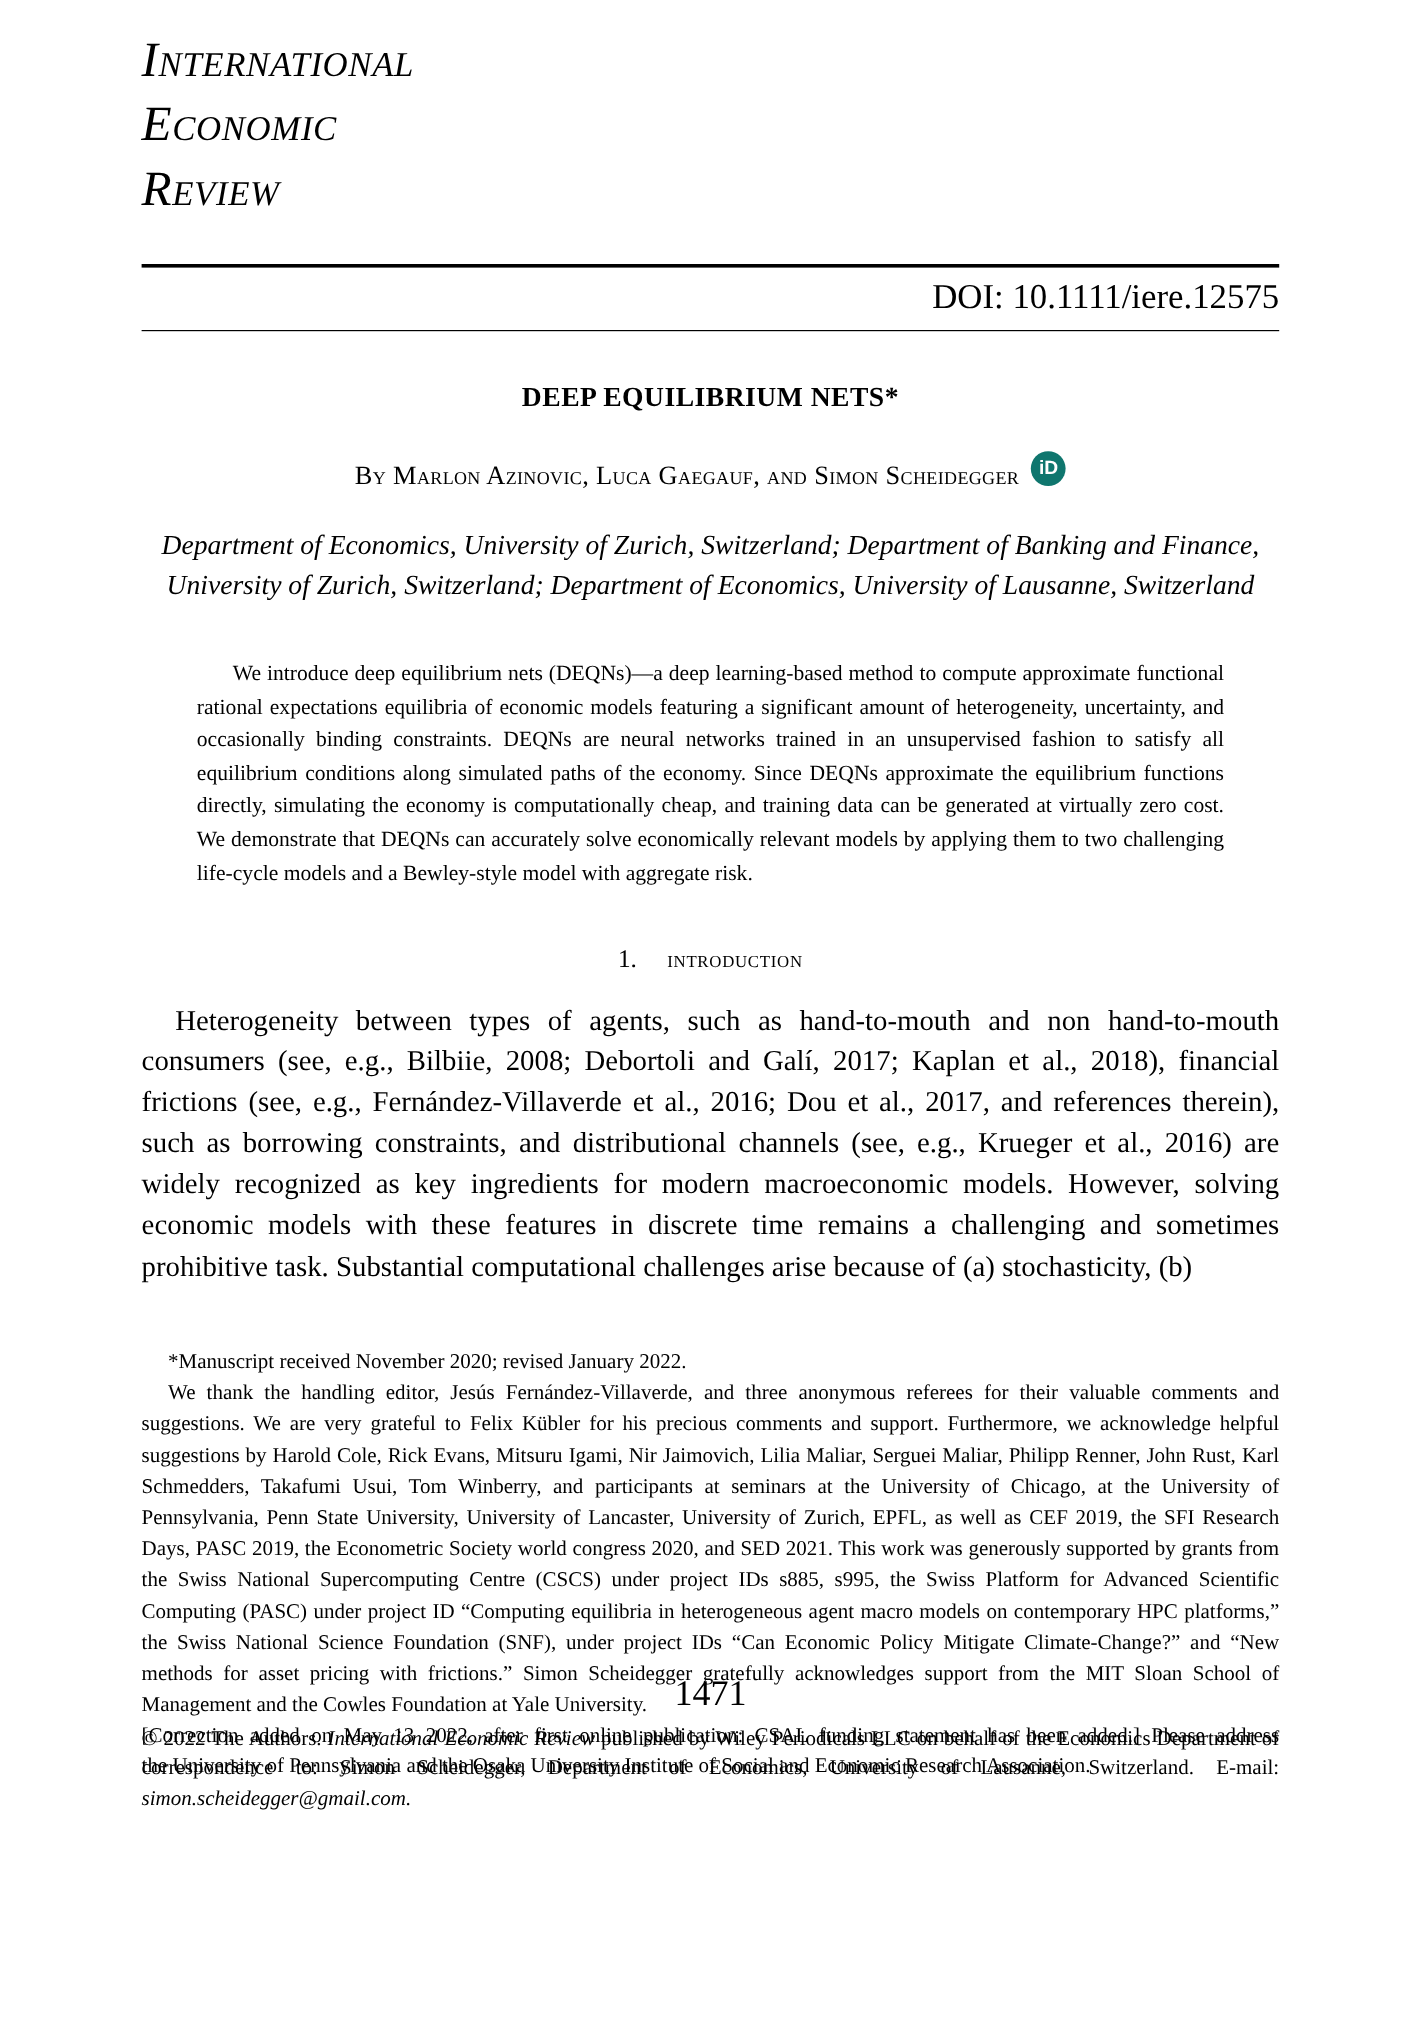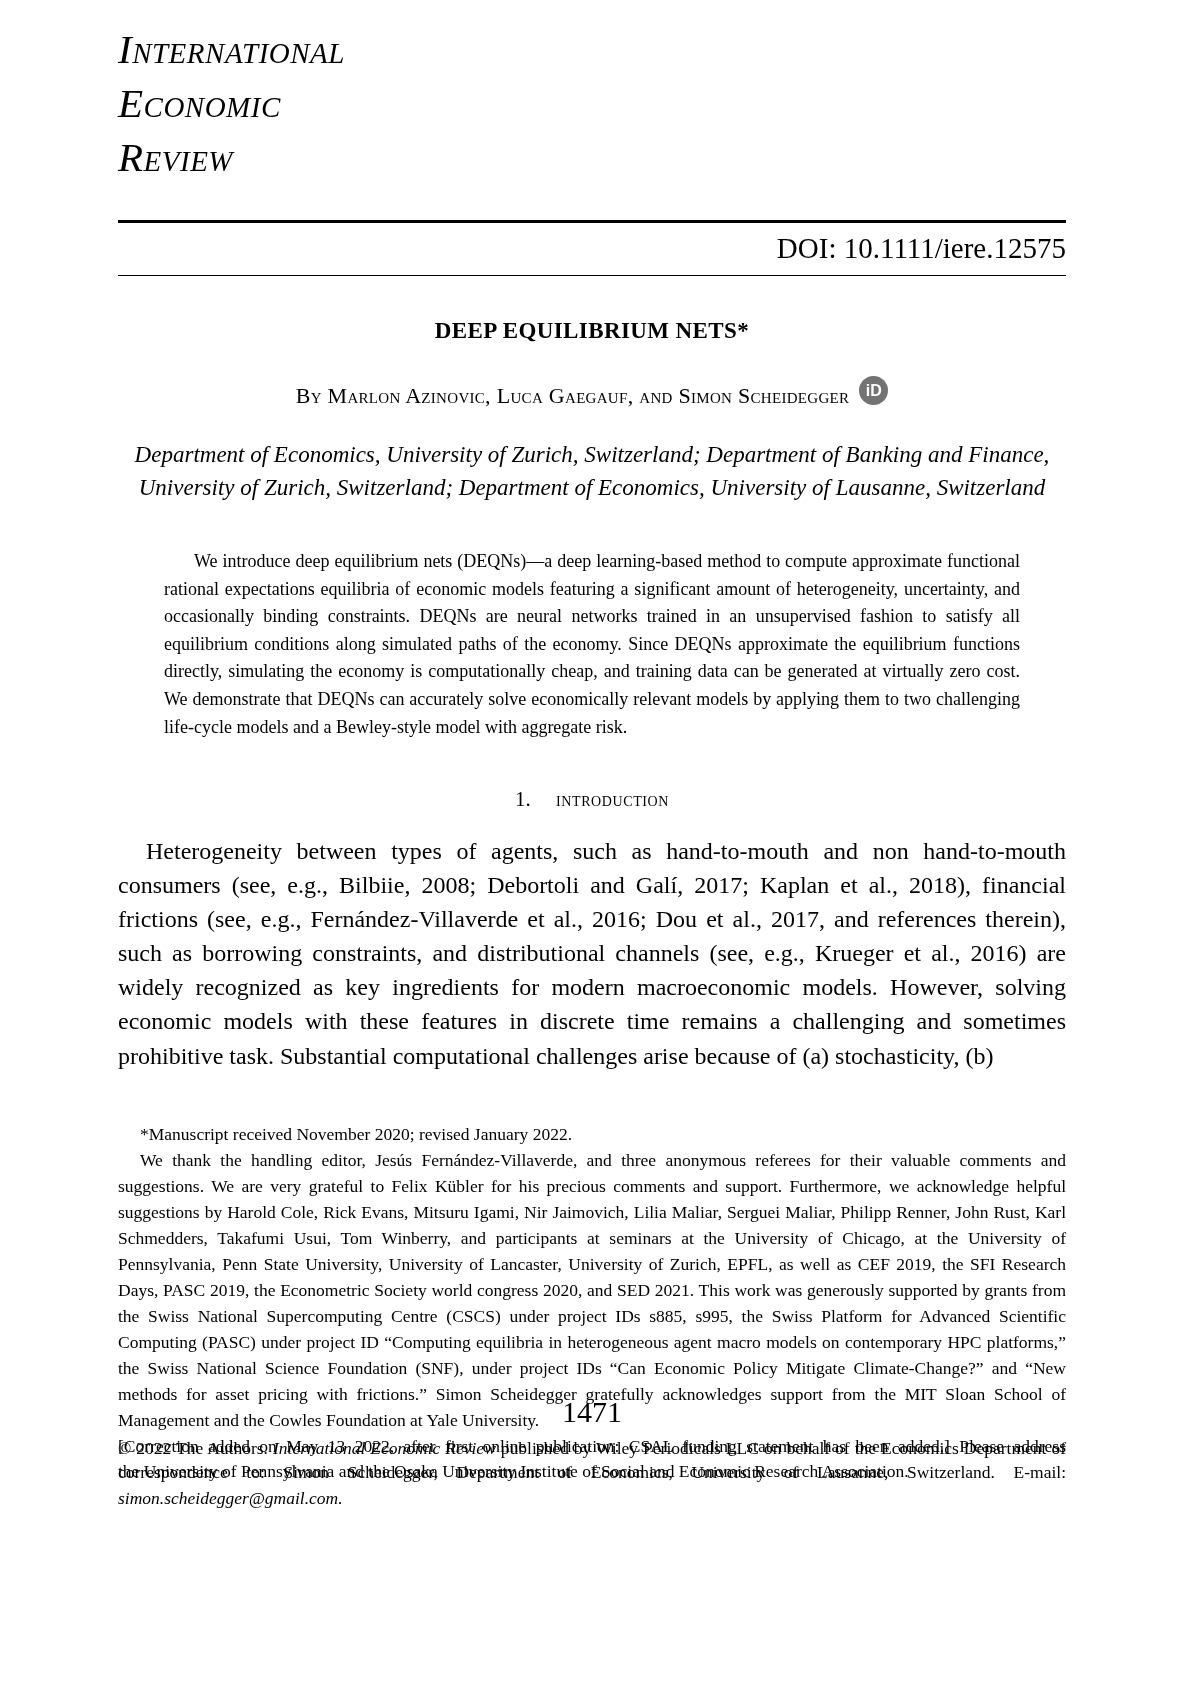--- a/index.html
+++ b/index.html
@@ -91,21 +91,21 @@
     display: flex;
     justify-content: center;
     align-items: flex-end;
     gap: 10px;
   }
   .orcid {
     display: inline-block;
     width: 29px;
     height: 29px;
     border-radius: 50%;
-    background: #737373;
+    background: #0f766e;
     color: #ffffff;
     font-variant: normal;
     font-size: 16px;
     font-family: "Liberation Sans", sans-serif;
     line-height: 29px;
     text-align: center;
     font-weight: bold;
     letter-spacing: 0;
     position: relative;
     top: -4px;

